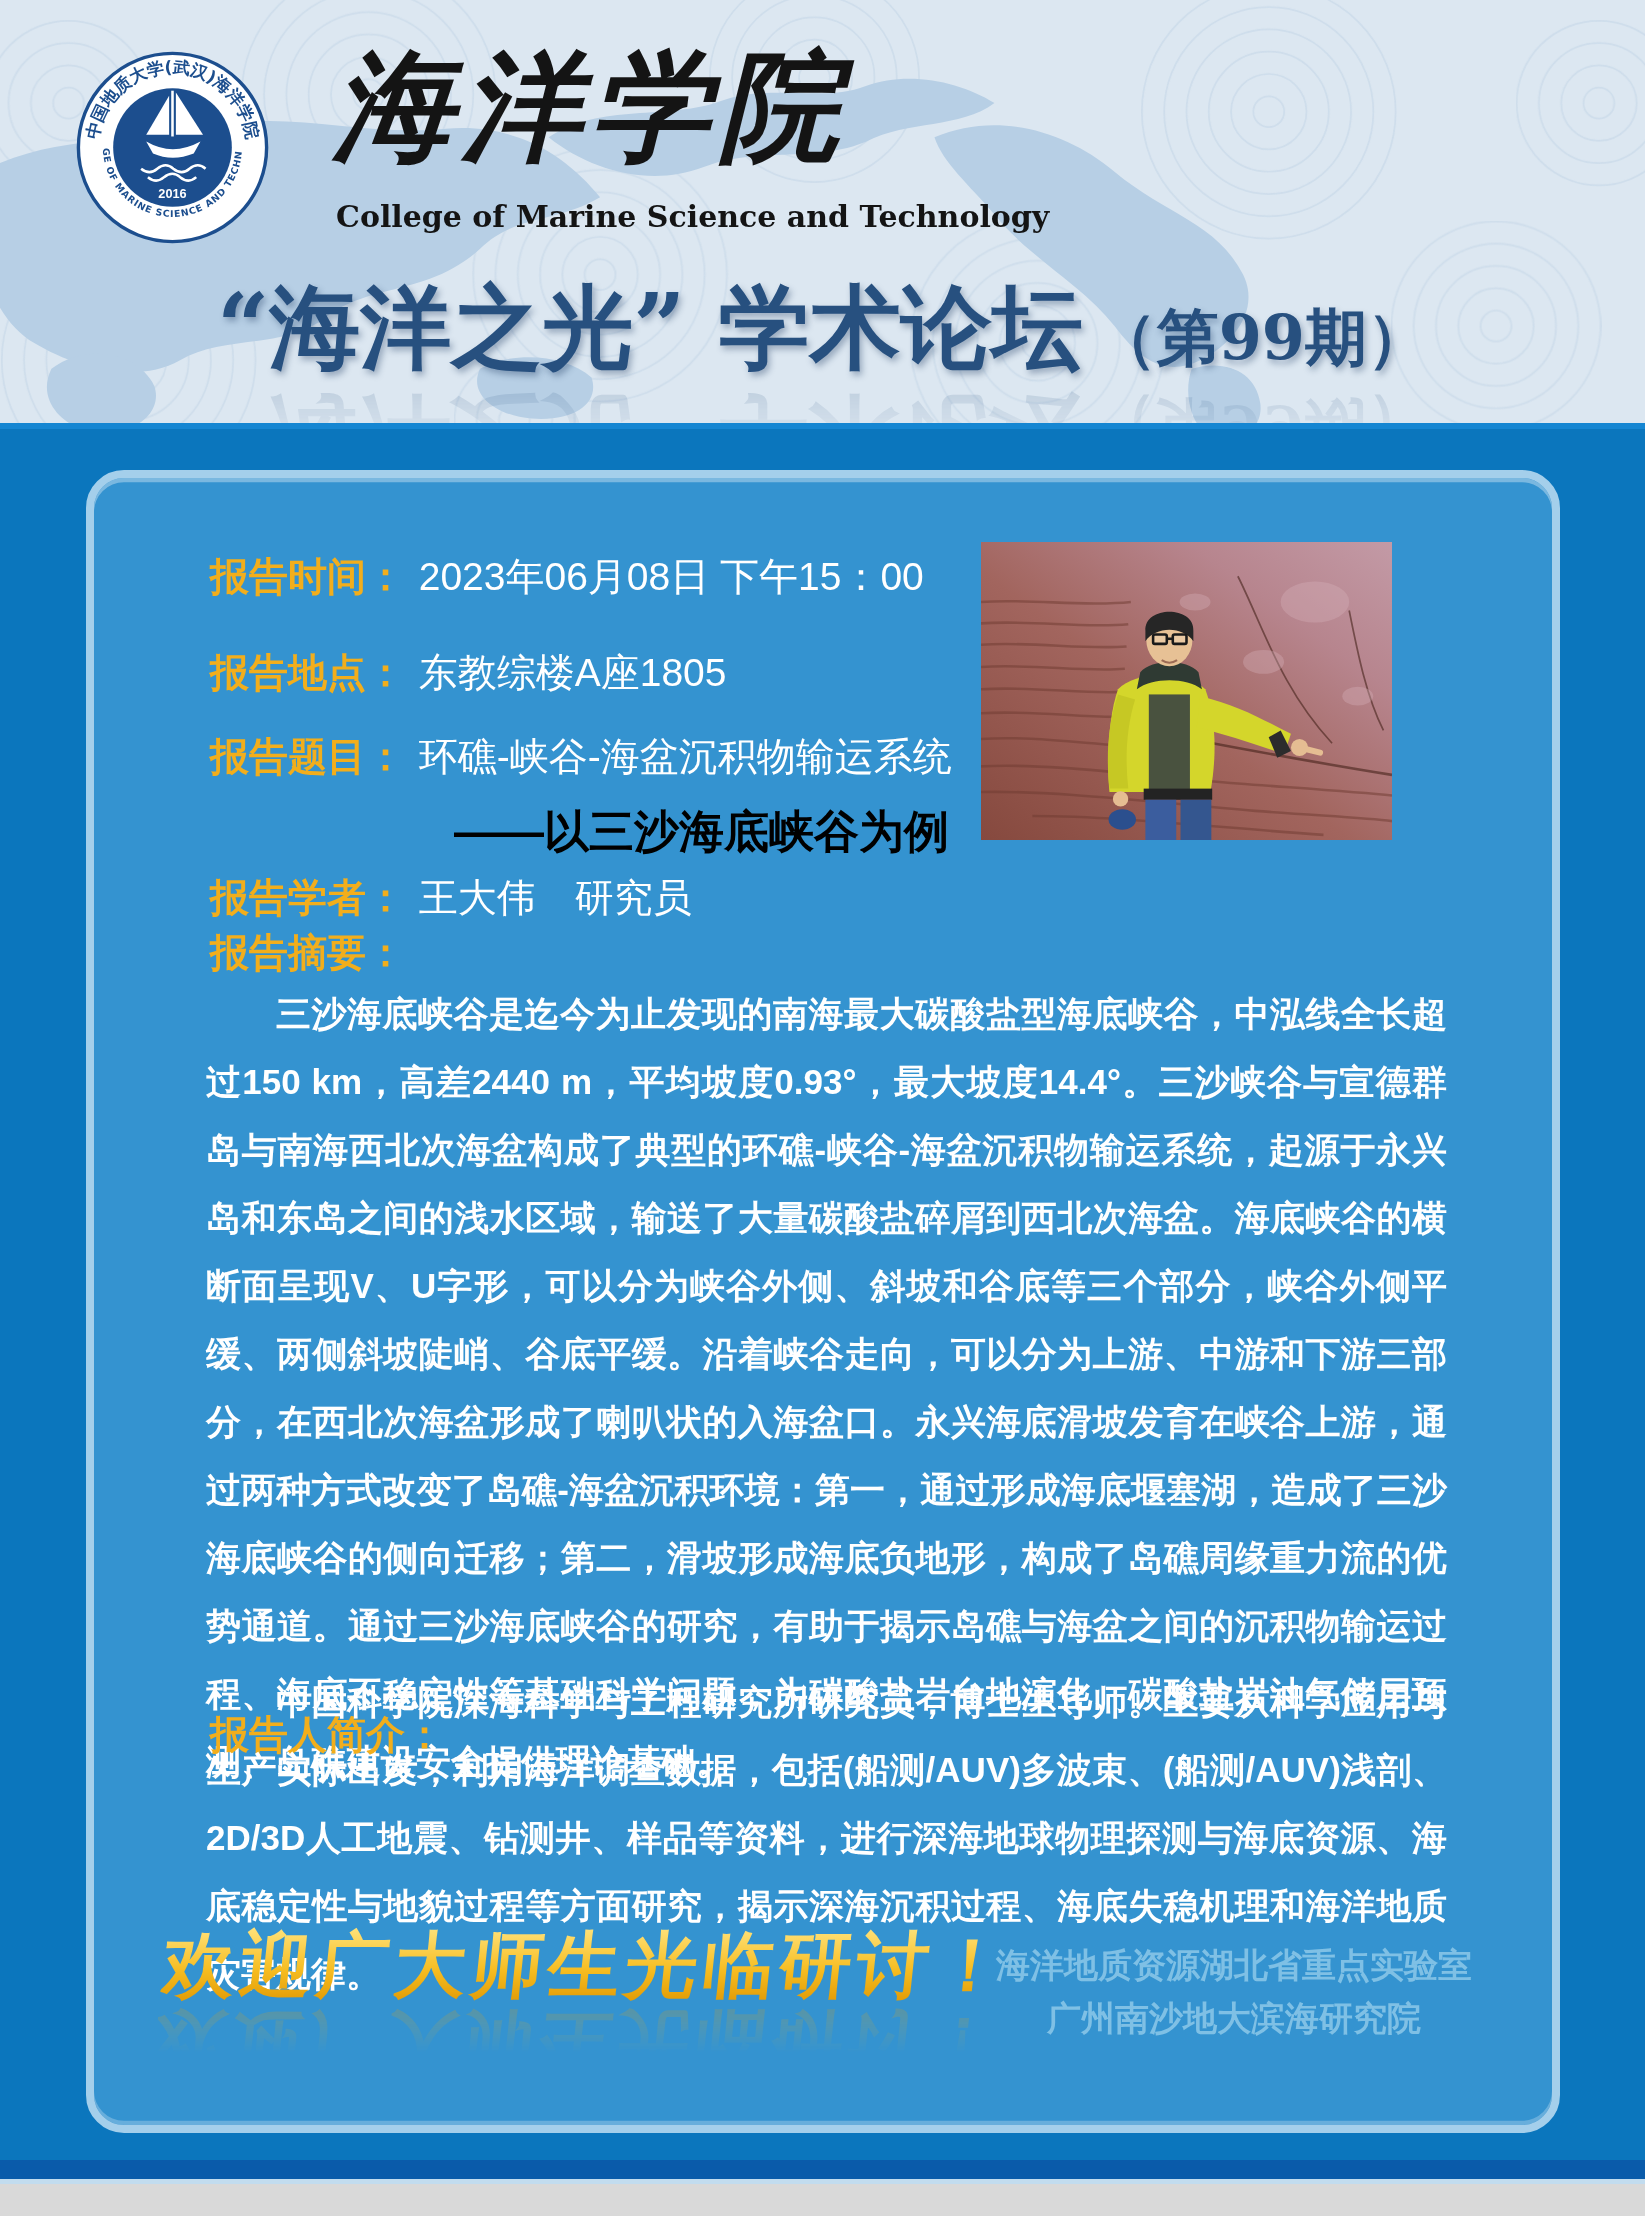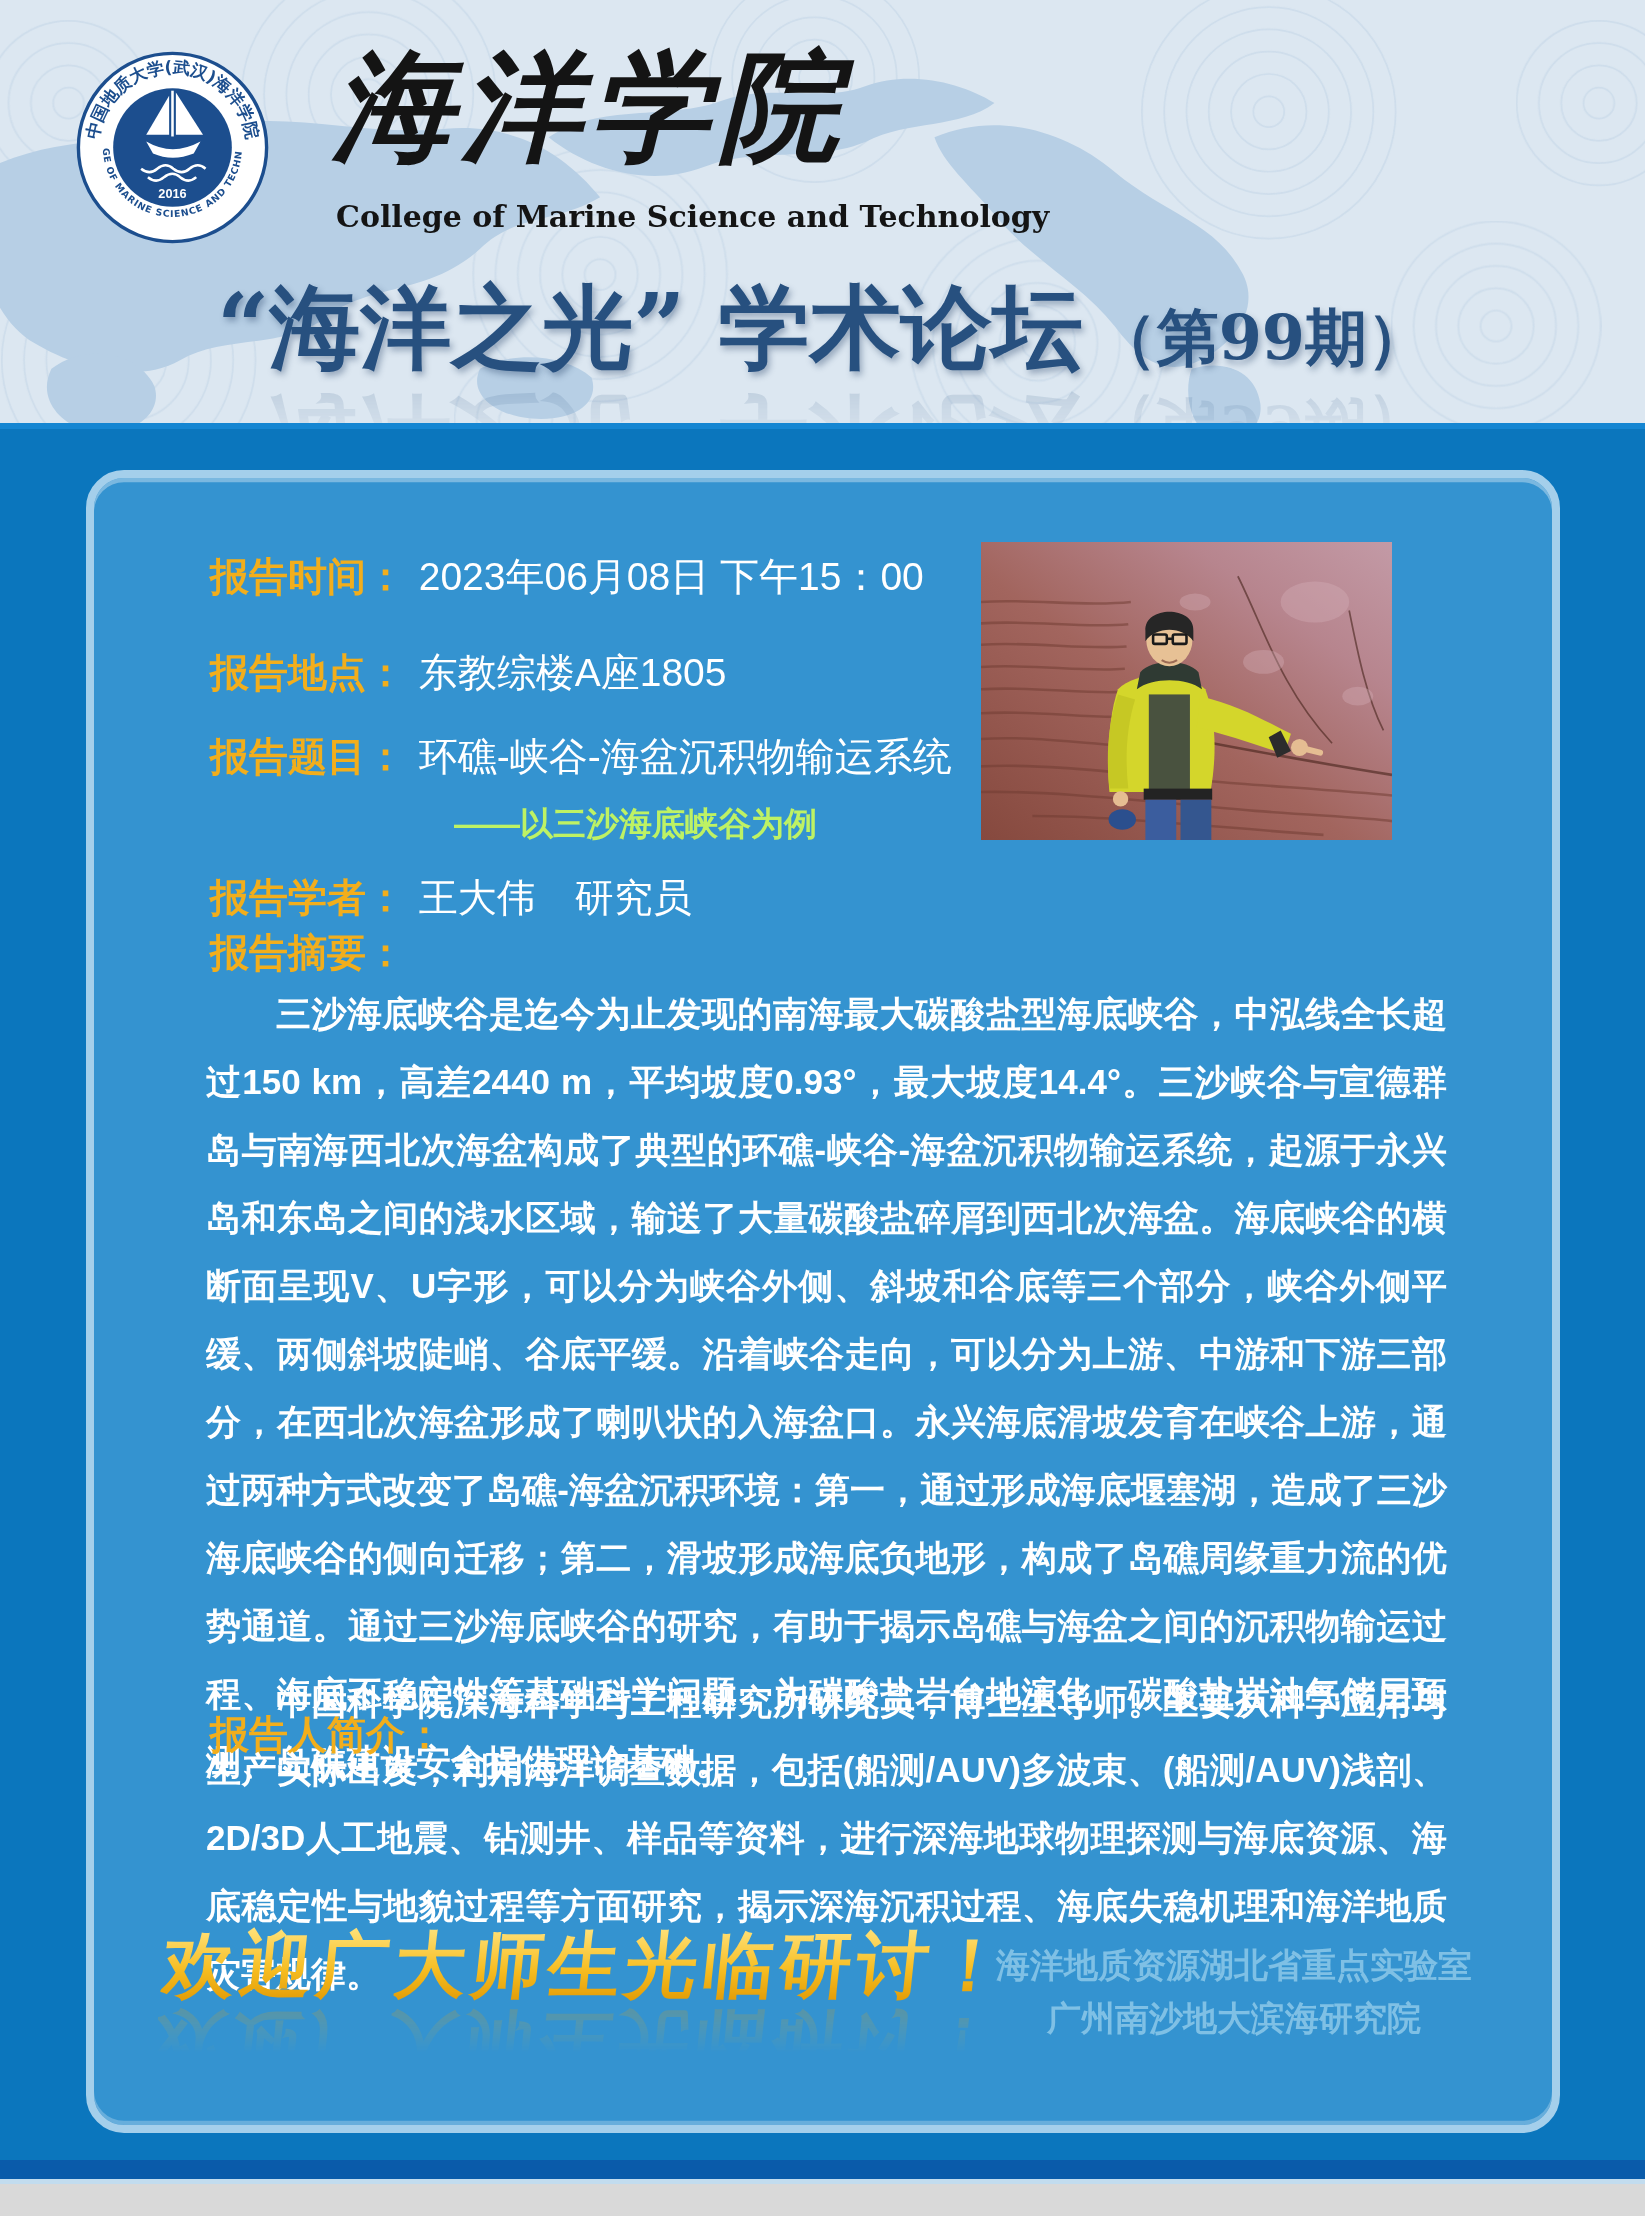--- a/index.html
+++ b/index.html
@@ -61,21 +61,21 @@
     border-radius:38px;
     box-shadow:inset 0 4.3px 0 rgba(255,255,255,0.35), inset 0 -4.3px 0 rgba(255,255,255,0.25);
   }
 
   .info-row { left:210px; white-space:nowrap; }
   .info-label { font-size:39px; font-weight:700; color:#f2ae1c; }
   .info-value { font-size:39px; font-weight:400; color:#ffffff; margin-left:13.7px; }
   .row-time    { top:550px; }
   .row-place   { top:646px; }
   .row-topic   { top:730px; }
-  .row-topic-sub { left:454px; top:802px; font-size:33px; font-weight:700; color:#bef264; white-space:nowrap; }
+  .row-topic-sub { left:454px; top:802px; font-size:45px; font-weight:700; color:#000000; white-space:nowrap; }
   .row-speaker { top:871px; }
 
   .photo { left:981px; top:542px; width:411px; height:298px; }
 
   .section-label { left:210px; font-size:39px; font-weight:700; color:#f2ae1c; }
   .abstract-label { top:926px; }
   .bio-label      { top:1708px; }
 
   .para {
     left:206px; width:1241px;

